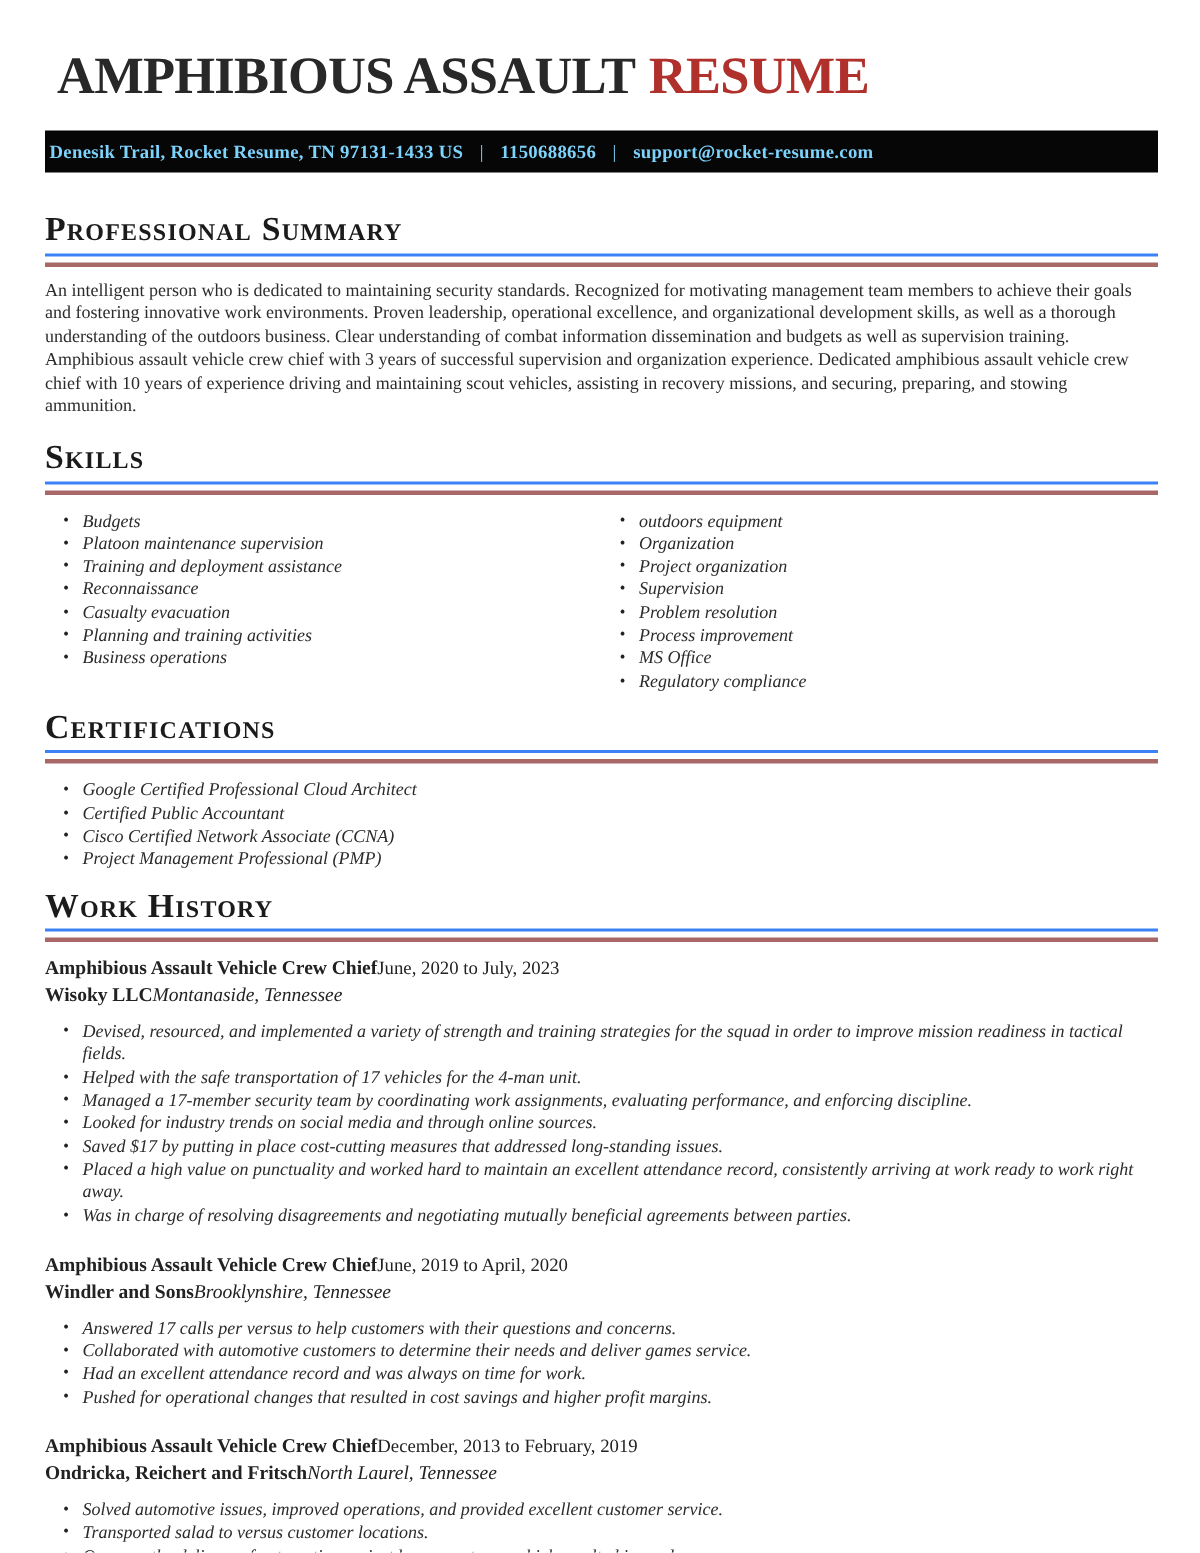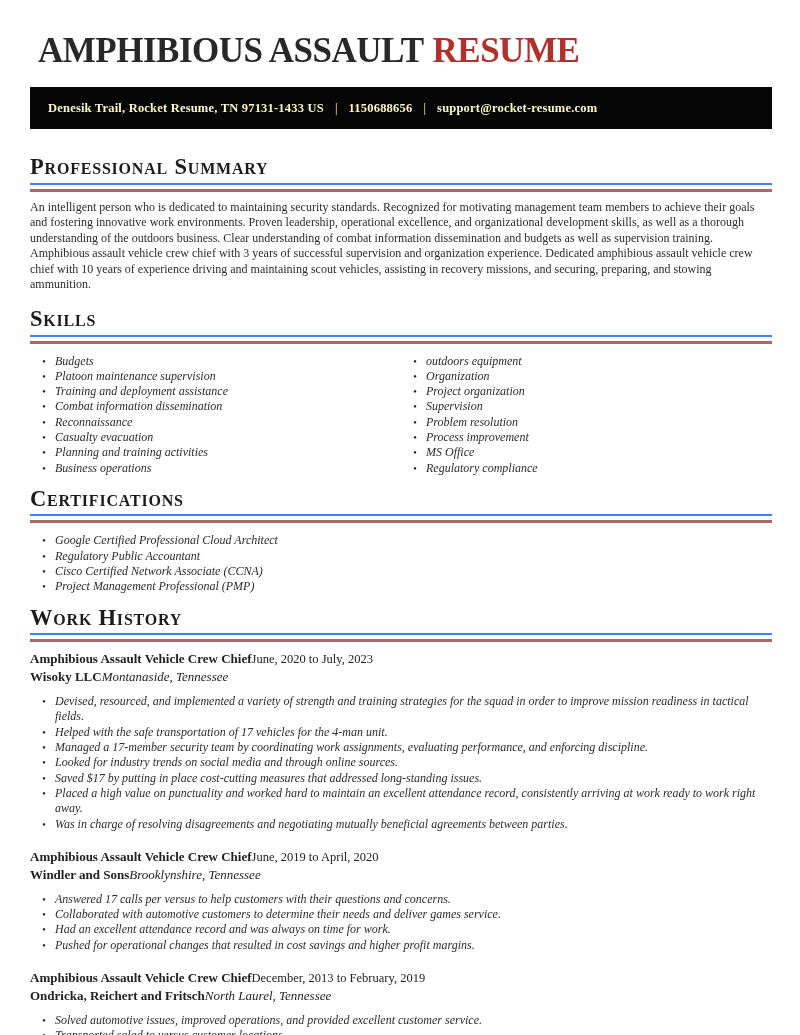--- a/index.html
+++ b/index.html
@@ -14,24 +14,24 @@
 
   
   h1 {
     margin: 0; padding-left: 8px;
     font-size: 35px; line-height: 35px; font-weight: bold;
     color: #282828; letter-spacing: -0.5px; white-space: nowrap;
   }
   .title-red { color: #b0302c; margin-left: 9px; }
 
   .contact-bar {
-    margin-top: 19px; height: 42px;
-    background: #060606; color: #fef9c3;
+    margin-top: 19px; height: 28px;
+    background: #060606; color: #7dd3fc;
     display: flex; align-items: center;
-    padding-left: 18px;
+    padding-left: 3px;
     font-size: 12.5px; font-weight: bold; letter-spacing: 0.2px;
   }
   .contact-bar .sep { margin: 0 11px; font-weight: normal; }
 
   
   .section { margin-top: 15px; }
   .section.first { margin-top: 27px; }
   .section.tight { margin-top: 12px; }
   h2 {
     margin: 0;
@@ -87,21 +87,20 @@
   </section>
 
   <section class="section">
     <h2>Skills</h2>
     <div class="rule"></div>
     <div class="skills-grid">
       <ul>
         <li>Budgets</li>
         <li>Platoon maintenance supervision</li>
         <li>Training and deployment assistance</li>
-        <li>Combat information dissemination</li>
         <li>Reconnaissance</li>
         <li>Casualty evacuation</li>
         <li>Planning and training activities</li>
         <li>Business operations</li>
       </ul>
       <ul>
         <li>outdoors equipment</li>
         <li>Organization</li>
         <li>Project organization</li>
         <li>Supervision</li>
@@ -111,21 +110,21 @@
         <li>Regulatory compliance</li>
       </ul>
     </div>
   </section>
 
   <section class="section tight">
     <h2>Certifications</h2>
     <div class="rule"></div>
     <ul class="bullets">
       <li>Google Certified Professional Cloud Architect</li>
-      <li>Regulatory Public Accountant</li>
+      <li>Certified Public Accountant</li>
       <li>Cisco Certified Network Associate (CCNA)</li>
       <li>Project Management Professional (PMP)</li>
     </ul>
   </section>
 
   <section class="section tight">
     <h2>Work History</h2>
     <div class="rule"></div>
 
     <div class="job first">

